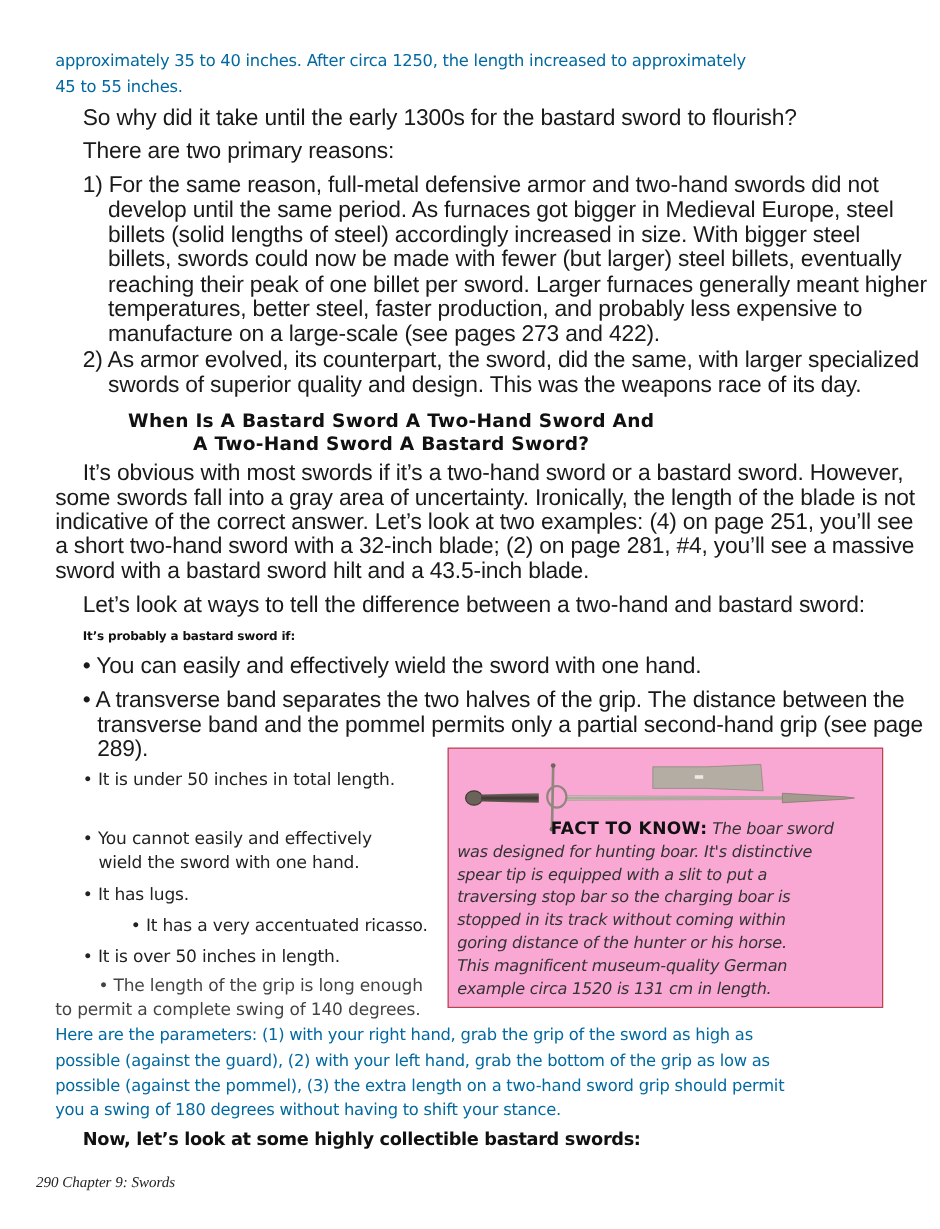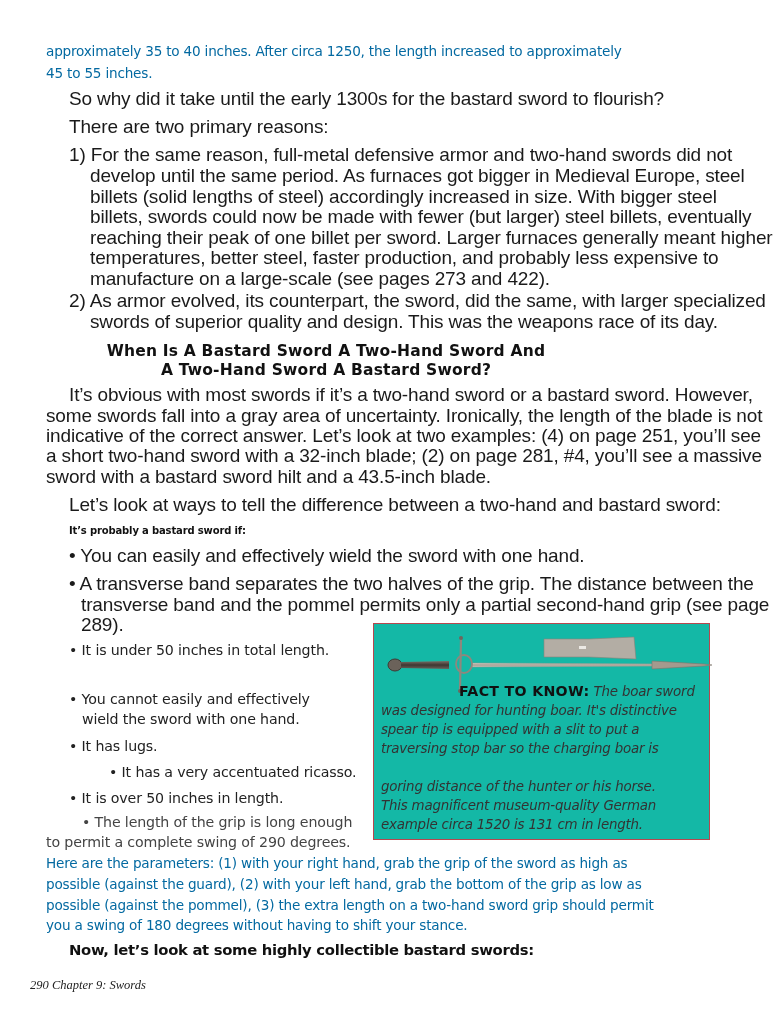--- a/index.html
+++ b/index.html
@@ -3,21 +3,21 @@
 <meta charset="utf-8">
 <style>
   html, body { margin: 0; padding: 0; background: #ffffff; }
   body { width: 783px; height: 1024px; position: relative; overflow: hidden; color: #1a1a1a; }
   .page { position: absolute; left: 0; top: 0; width: 783px; height: 1024px; font-family: "Liberation Sans", sans-serif; }
   .t { position: absolute; font-size: 19px; line-height: 20px; white-space: nowrap; letter-spacing: -0.15px; }
   .light { color: #0369a1; font-family: "DejaVu Sans", sans-serif; font-size: 13.6px; letter-spacing: -0.2px; }
   .heading { position: absolute; left: 0; width: 652px; text-align: center; font-family: "DejaVu Sans", sans-serif; font-weight: bold; font-size: 15.5px; line-height: 19px; color: #111; letter-spacing: 0.2px; }
   .sub { font-weight: bold; font-family: "DejaVu Sans", sans-serif; font-size: 10px; color: #111; }
   .bul { font-family: "DejaVu Sans", sans-serif; font-size: 14.2px; color: #222; }
-  .fact-box { position: absolute; left: 373px; top: 623px; width: 337px; height: 217px; border: 1px solid #b7474f; background: #14b8a6; box-sizing: border-box; }
+  .fact-box { position: absolute; left: 373px; top: 623px; width: 363px; height: 217px; border: 1px solid #b7474f; background: #f9a8d4; box-sizing: border-box; }
   .fact-text { position: absolute; font-family: "DejaVu Sans", sans-serif; font-style: italic; font-size: 13.4px; line-height: 19.2px; color: #333; white-space: nowrap; letter-spacing: -0.2px; }
   .fact-label { font-style: normal; font-weight: bold; color: #111; font-size: 14.2px; letter-spacing: 0.3px; }
   .footer { position: absolute; left: 30px; top: 978px; font-family: "Liberation Serif", serif; font-style: italic; font-size: 12.5px; color: #222; }
   .bold-end { position: absolute; left: 46px; top: 941px; font-family: "DejaVu Sans", sans-serif; font-weight: bold; font-size: 14.8px; color: #111; letter-spacing: -0.3px; }
 </style>
 </head>
 <body>
 
 <div class="page">
 
@@ -64,21 +64,21 @@
     <div class="t bul" style="left:69px; top:640px;">• It is under 50 inches in total length.</div>
   </div>
 
   <div>
     <div class="t bul" style="left:69px; top:689px;">• You cannot easily and effectively</div>
     <div class="t bul" style="left:82px; top:709px;">wield the sword with one hand.</div>
     <div class="t bul" style="left:69px; top:736px;">• It has lugs.</div>
     <div class="t bul" style="left:69px; top:762px;margin-left:40px;">• It has a very accentuated ricasso.</div>
     <div class="t bul" style="left:69px; top:788px;">• It is over 50 inches in length.</div>
     <div class="t bul" style="left:82px; top:812px; color:#444;">• The length of the grip is long enough</div>
-    <div class="t bul" style="left:46px; top:832px; color:#444;">to permit a complete swing of 290 degrees.</div>
+    <div class="t bul" style="left:46px; top:832px; color:#444;">to permit a complete swing of 140 degrees.</div>
   </div>
 
   <div class="fact-box">
     <svg width="361" height="70" style="position:absolute; left:0; top:0;">
       <defs>
         <linearGradient id="blade" x1="0" y1="0" x2="0" y2="1">
           <stop offset="0" stop-color="#d9d4cc"></stop>
           <stop offset="0.5" stop-color="#a79f94"></stop>
           <stop offset="1" stop-color="#d0cac2"></stop>
         </linearGradient>
@@ -106,20 +106,21 @@
       <path d="M170 15 L215 15 L260 13 L262 35 L215 33 L170 33 Z" fill="#b3ada4" stroke="#8a8378" stroke-width="0.6"></path>
       <rect x="205" y="22" width="7" height="3" fill="#ece9e4"></rect>
     </svg>
     <div class="fact-text" style="left:85px; top:58px;">
       <span class="fact-label">FACT TO KNOW:</span>
       <span>The boar sword</span>
     </div>
     <div class="fact-text" style="left:7px; top:77px;">was designed for hunting boar. It's distinctive</div>
     <div class="fact-text" style="left:7px; top:96px;">spear tip is equipped with a slit to put a</div>
     <div class="fact-text" style="left:7px; top:115px;">traversing stop bar so the charging boar is</div>
+    <div class="fact-text" style="left:7px; top:134px;">stopped in its track without coming within</div>
     <div class="fact-text" style="left:7px; top:153px;">goring distance of the hunter or his horse.</div>
     <div class="fact-text" style="left:7px; top:172px;">This magnificent museum-quality German</div>
     <div class="fact-text" style="left:7px; top:191px;">example circa 1520 is 131 cm in length.</div>
   </div>
 
   <div>
     <div class="t light" style="left:46px; top:853px;">Here are the parameters: (1) with your right hand, grab the grip of the sword as high as</div>
     <div class="t light" style="left:46px; top:874px;">possible (against the guard), (2) with your left hand, grab the bottom of the grip as low as</div>
     <div class="t light" style="left:46px; top:895px;">possible (against the pommel), (3) the extra length on a two-hand sword grip should permit</div>
     <div class="t light" style="left:46px; top:915px;">you a swing of 180 degrees without having to shift your stance.</div>

